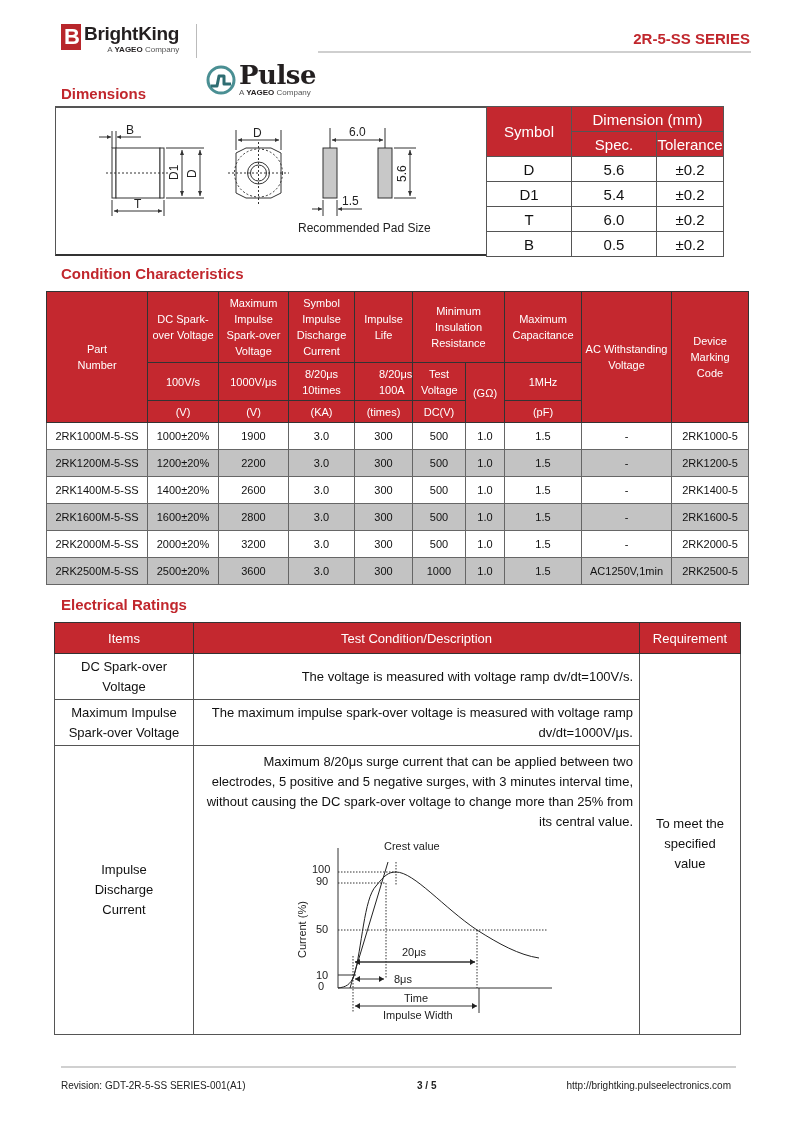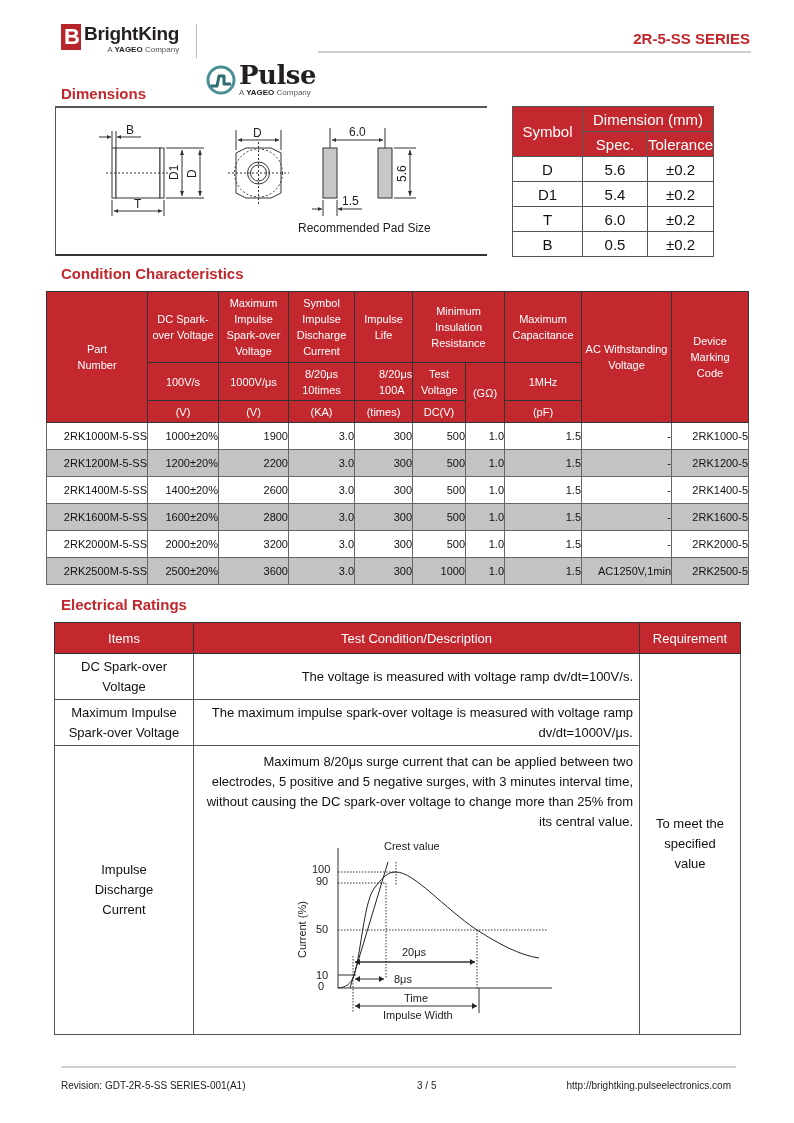--- a/index.html
+++ b/index.html
@@ -25,45 +25,45 @@
   .series-title { position: absolute; right: 44px; top: 30px; font-size: 15px; font-weight: bold; color: #c1272d; }
 
   .section-title { position: absolute; left: 61px; font-size: 15px; font-weight: bold; color: #c1272d; }
 
   
   .dim-box { position: absolute; left: 55px; top: 106px; width: 432px; height: 150px; border-top: 2px solid #555; border-bottom: 2px solid #333; border-left: 1px solid #555; }
   .dim-drawing { position: absolute; left: 0; top: 0; width: 430px; height: 146px; }
   .pad-caption { position: absolute; left: 242px; top: 113px; font-size: 12px; color: #222; }
 
   table { border-collapse: collapse; }
-  .dim-table { position: absolute; left: 512px; top: 106px; width: 202px; }
+  .dim-table { position: absolute; left: 486px; top: 106px; width: 238px; }
   .dim-table th, .dim-table td { border: 1px solid #555; text-align: center; font-weight: normal; }
   .dim-table th { background: #c4282f; color: #fff; font-size: 15px; height: 25px; }
   .dim-table td { font-size: 15px; height: 25px; color: #111; }
 
   
   .ec-table { position: absolute; left: 46px; top: 291px; width: 702px; table-layout: fixed; }
   .ec-table th { background: #c4282f; color: #fff; font-weight: normal; font-size: 11px; line-height: 16px; border: 1px solid #333; text-align: center; vertical-align: middle; padding: 0 1px; }
-  .ec-table td { font-size: 11px; text-align: right; height: 27px; border: 1px solid #666; color: #111; }
+  .ec-table td { font-size: 11px; text-align: center; height: 27px; border: 1px solid #666; color: #111; }
   .ec-table tr.shade td { background: #c3c3c3; }
 
   
   .er-table { position: absolute; left: 54px; top: 622px; width: 686px; table-layout: fixed; }
   .er-table th { background: #c4282f; color: #fff; font-weight: normal; font-size: 13px; height: 31px; border: 1px solid #333; }
   .er-table td { border: 1px solid #555; font-size: 13px; line-height: 20px; color: #111; }
   .er-table td.item { text-align: center; }
   .er-table td.desc { padding: 0 6px; text-align: right; }
   .er-table td.req { text-align: center; vertical-align: middle; }
   .desc-text { display: block; padding-top: 6px; }
   .wave { display: block; width: 280px; height: 190px; margin: 6px 0 6px 84px; }
 
   
   .footer-rule { position: absolute; left: 61px; top: 1066px; width: 675px; height: 2px; background: #d0d0d0; }
   .footer-left { position: absolute; left: 61px; top: 1080px; font-size: 10px; color: #222; }
-  .footer-mid { position: absolute; left: 417px; top: 1080px; font-size: 10px; color: #222; }
+  .footer-mid { position: absolute; left: 417px; top: 1080px; font-size: 10px; color: #222; font-weight: bold; }
   .footer-right { position: absolute; right: 63px; top: 1080px; font-size: 10px; color: #222; }
 </style>
 </head>
 <body>
 
 <div class="header">
   <div class="logo-bk">
     <div class="bk-mark">B</div>
     <div class="bk-text">
       <div class="bk-name">BrightKing</div>

